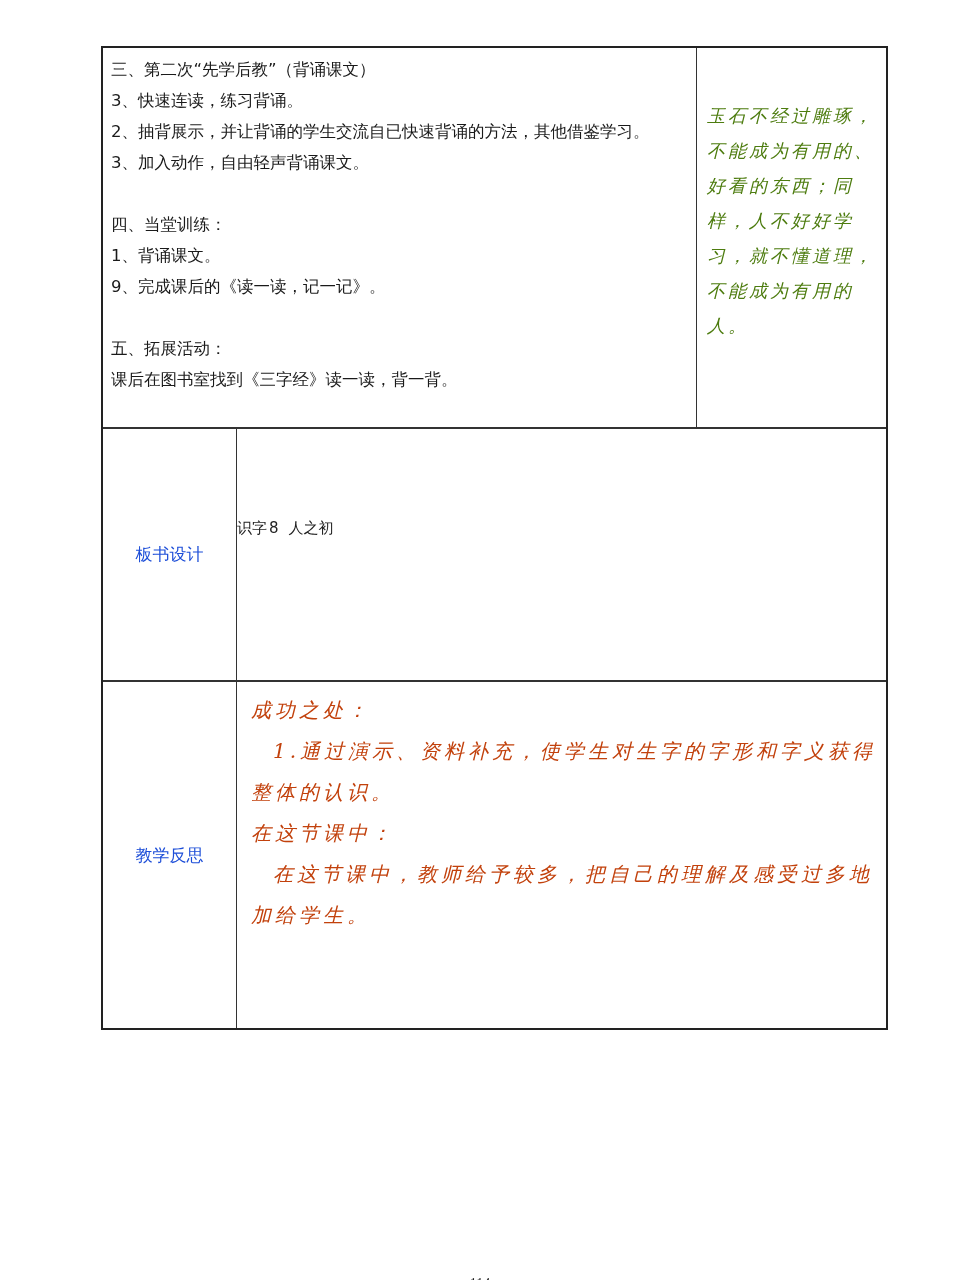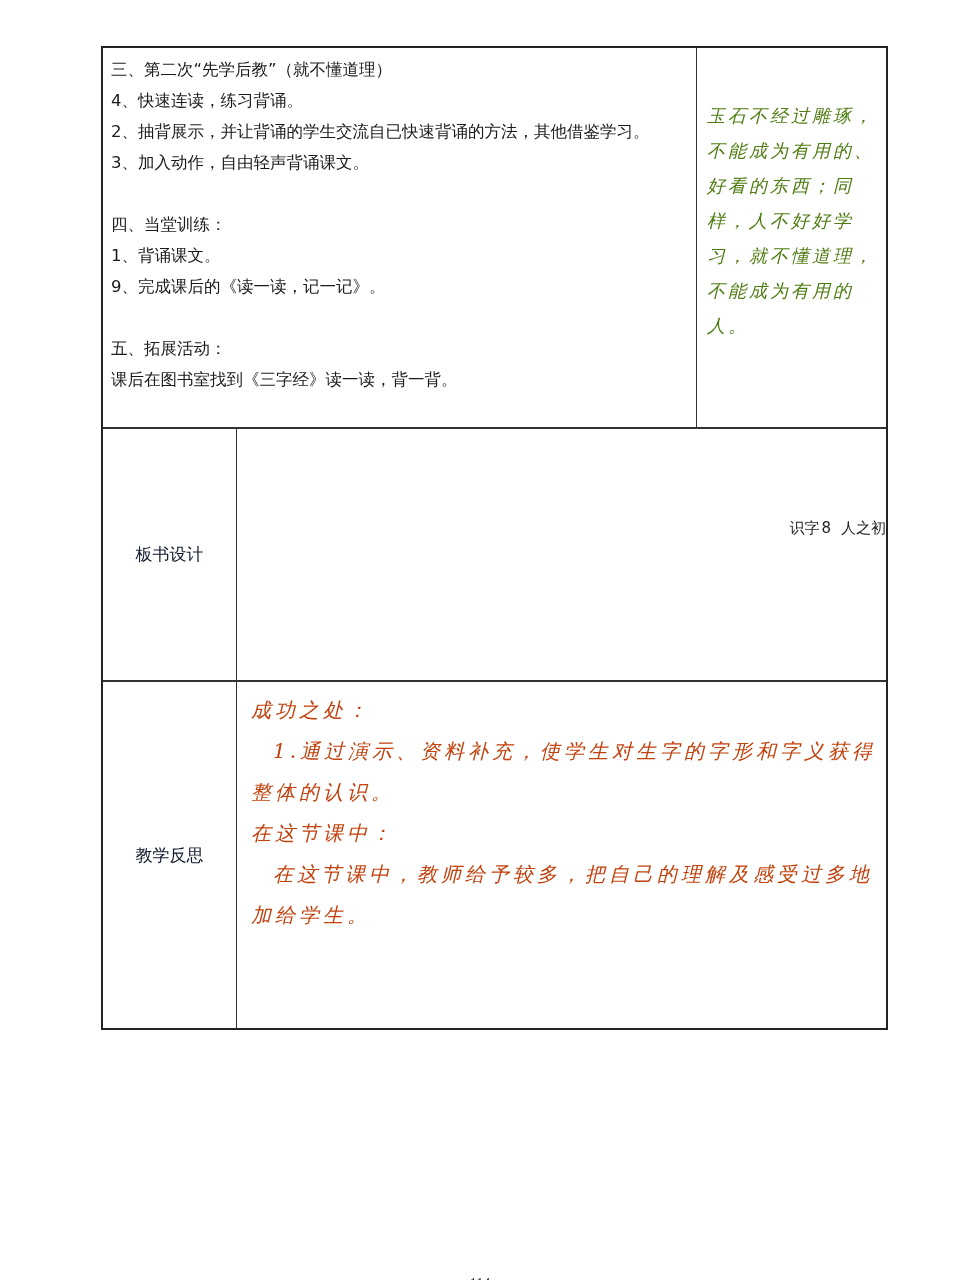--- a/index.html
+++ b/index.html
@@ -74,34 +74,34 @@
       position: absolute;
       left: 0; top: 0;
       width: 134px;
       height: 100%;
       border-right: 1.5px solid #333;
       box-sizing: border-box;
       display: flex;
       align-items: center;
       justify-content: center;
       font-size: 17px;
-      color: #0f172a;
+      color: #1d4ed8;
     }
     .content-cell {
       position: absolute;
       left: 134px; top: 0;
       width: 649px;
       height: 100%;
       box-sizing: border-box;
     }
     .board-title {
       position: absolute;
       left: 0; right: 0;
       top: 90px;
-      text-align: right;
+      text-align: left;
       font-size: 15px;
       color: #222;
     }
     .board-title .num { margin: 0 10px 0 2px; }
 
     .reflection {
       padding: 8px 8px 0 14px;
       font-family: "DejaVu Serif", serif;
       font-style: italic;
       font-size: 20px;
@@ -123,22 +123,22 @@
     }
   </style>
 </head>
 <body>
 
 <div class="page">
   <div class="table">
 
     <div class="row row1">
       <div class="plan-cell">
-        <p>三、第二次“先学后教”（就不懂道理）</p>
-        <p>4、快速连读，练习背诵。</p>
+        <p>三、第二次“先学后教”（背诵课文）</p>
+        <p>3、快速连读，练习背诵。</p>
         <p class="wrap">2、抽背展示，并让背诵的学生交流自已快速背诵的方法，其他借鉴学习。</p>
         <p>3、加入动作，自由轻声背诵课文。</p>
         <div class="gap"></div>
         <p>四、当堂训练：</p>
         <p>1、背诵课文。</p>
         <p>9、完成课后的《读一读，记一记》。</p>
         <div class="gap"></div>
         <p>五、拓展活动：</p>
         <p>课后在图书室找到《三字经》读一读，背一背。</p>
       </div>

